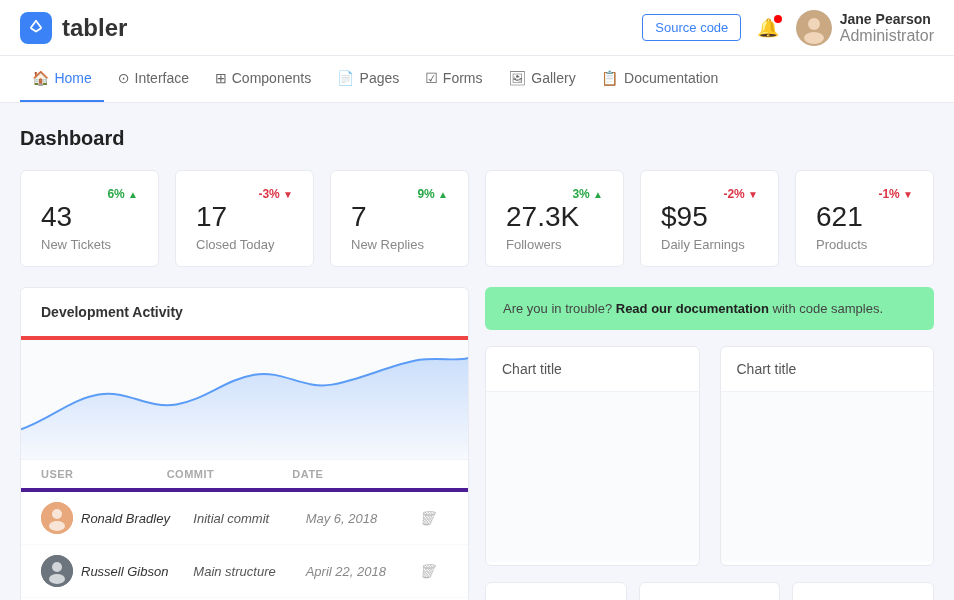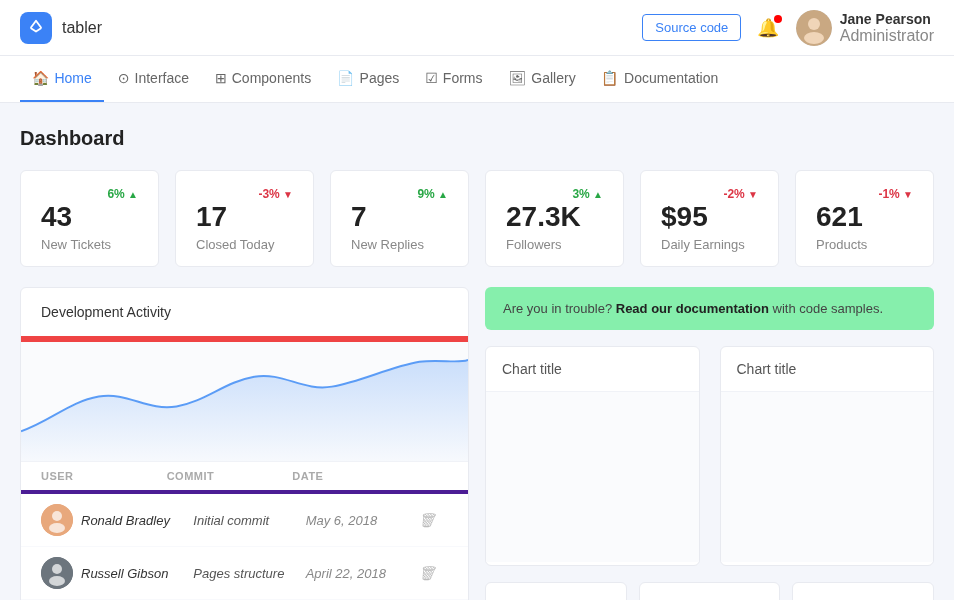--- a/index.html
+++ b/index.html
@@ -2,21 +2,21 @@
 <html><head>
   <meta charset="utf-8">
   <style>
     * { box-sizing: border-box; margin: 0; padding: 0; }
     body { font-family: -apple-system, BlinkMacSystemFont, 'Segoe UI', sans-serif; background: #f4f6fb; color: #333; font-size: 14px; }
 
     
     .header { background: #fff; display: flex; align-items: center; padding: 0 20px; height: 56px; border-bottom: 1px solid #e8eaf0; justify-content: space-between; }
     .header-left { display: flex; align-items: center; gap: 10px; }
     .logo-icon { width: 32px; height: 32px; background: #3b82f6; border-radius: 8px; display: flex; align-items: center; justify-content: center; color: white; font-weight: bold; font-size: 14px; }
-    .logo-text { font-size: 16px; font-weight: 400; color: #333; }
+    .logo-text { font-size: 24px; font-weight: 700; color: #333; }
     .header-right { display: flex; align-items: center; gap: 16px; }
     .source-code-btn { border: 1px solid #3b82f6; color: #3b82f6; background: transparent; padding: 5px 12px; border-radius: 4px; cursor: pointer; font-size: 13px; }
     .notif-icon { position: relative; cursor: pointer; font-size: 18px; color: #666; }
     .notif-dot { position: absolute; top: -2px; right: -2px; width: 8px; height: 8px; background: red; border-radius: 50%; }
     .user-info { display: flex; align-items: center; gap: 8px; cursor: pointer; }
     .avatar { width: 36px; height: 36px; border-radius: 50%; background: #ddd; overflow: hidden; display: flex; align-items: center; justify-content: center; }
     .user-text .name { font-weight: 700; font-size: 14px; }
     .user-text .role { font-size: 16px; color: #888; }
 
     
@@ -31,30 +31,30 @@
     
     .page-content { padding: 24px 20px; }
     .page-title { font-size: 20px; font-weight: 600; margin-bottom: 20px; color: #222; }
 
     
     .stats-row { display: flex; gap: 16px; margin-bottom: 20px; }
     .stat-card { background: #fff; border-radius: 6px; padding: 16px 20px 14px; flex: 1; border: 1px solid #e8eaf0; }
     .stat-badge { font-size: 12px; font-weight: 600; float: right; }
     .stat-badge.up { color: #28a745; }
     .stat-badge.down { color: #dc3545; }
-    .stat-value { font-size: 28px; font-weight: 700; color: #222; clear: both; margin-top: 2px; }
+    .stat-value { font-size: 28px; font-weight: 400; color: #222; clear: both; margin-top: 2px; }
     .stat-label { font-size: 13px; color: #888; margin-top: 4px; }
     .badge-arrow { font-size: 10px; }
 
     
     .main-grid { display: grid; grid-template-columns: 1fr 1fr; gap: 16px; }
 
     
     .dev-activity { background: #fff; border-radius: 6px; border: 1px solid #e8eaf0; }
-    .dev-activity-header { padding: 16px 20px; border-bottom: 6px solid #ef4444; font-weight: 400; font-size: 14px; }
+    .dev-activity-header { padding: 16px 20px; border-bottom: 4px solid #ef4444; font-weight: 700; font-size: 14px; }
     .chart-placeholder { height: 120px; background: #fafbfd; margin: 0; border-bottom: 1px solid #f0f2f7; }
     .table-headers { display: grid; grid-template-columns: 1fr 1fr 1fr 30px; padding: 8px 20px; font-size: 11px; color: #aaa; font-weight: 600; letter-spacing: 0.5px; text-transform: uppercase; border-bottom: 4px solid #4c1d95; }
     .table-row { display: grid; grid-template-columns: 40px 1fr 1fr 1fr 30px; align-items: center; padding: 10px 20px; border-bottom: 1px solid #f8f9fc; font-style: italic; }
     .table-row:last-child { border-bottom: none; }
     .row-avatar { width: 32px; height: 32px; border-radius: 50%; background: #ddd; display: flex; align-items: center; justify-content: center; font-size: 11px; font-weight: 600; color: #fff; overflow: hidden; }
     .row-name { font-weight: 500; font-size: 13px; }
     .row-commit { font-size: 13px; color: #555; }
     .row-date { font-size: 13px; color: #888; }
     .row-action { color: #bbb; cursor: pointer; font-size: 14px; }
 
@@ -216,21 +216,21 @@
   </div>
           <div class="table-row">
     <div class="row-avatar" style="background: #6c757d;">
       <svg width="32" height="32" viewBox="0 0 32 32">
         <circle cx="16" cy="16" r="16" fill="#6c757d"></circle>
         <circle cx="16" cy="12" r="5" fill="rgba(255,255,255,0.7)"></circle>
         <ellipse cx="16" cy="24" rx="8" ry="5" fill="rgba(255,255,255,0.7)"></ellipse>
       </svg>
     </div>
     <div class="row-name">Russell Gibson</div>
-    <div class="row-commit">Pages structure</div>
+    <div class="row-commit">Main structure</div>
     <div class="row-date">April 22, 2018</div>
     <div class="row-action">🗑</div>
   </div>
           <div class="table-row">
     
     
     
     
     
   </div>

